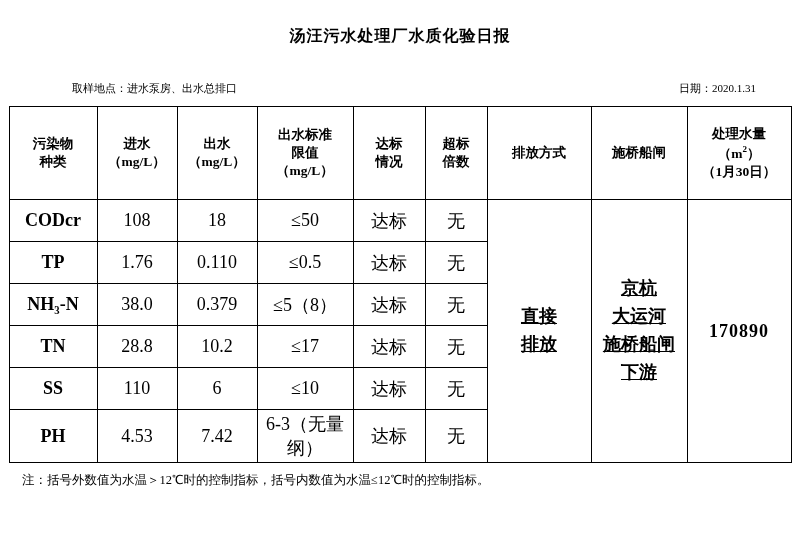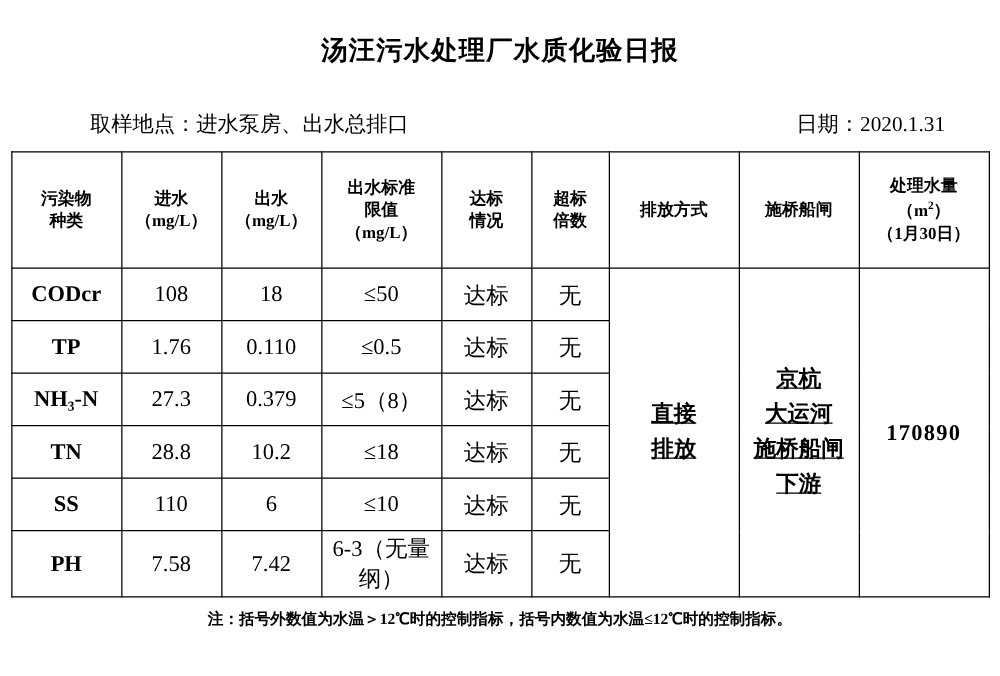--- a/index.html
+++ b/index.html
@@ -15,33 +15,33 @@
     overflow: hidden;
   }
   .page {
     position: relative;
     width: 800px;
     height: 541px;
     box-sizing: border-box;
   }
   .title {
     text-align: center;
-    font-size: 21px;
+    font-size: 16px;
     font-weight: bold;
     letter-spacing: 1px;
     margin-top: 26px;
     margin-bottom: 0;
     font-family: "Liberation Serif", serif;
   }
   .meta-row {
     display: flex;
     justify-content: space-between;
     align-items: baseline;
     margin: 34px 22px 10px 22px;
-    font-size: 17px;
+    font-size: 11px;
     font-family: "Liberation Serif", serif;
   }
   .meta-left {
     padding-left: 50px;
   }
   .meta-right {
     padding-right: 22px;
   }
   table.report {
     border-collapse: collapse;
@@ -80,23 +80,22 @@
     text-decoration: underline;
   }
   td.volume {
     font-weight: bold;
     font-size: 23px;
     letter-spacing: 1px;
   }
   .note {
     margin: 9px 22px 0 22px;
     font-size: 12.5px;
-    text-align: center;
-    font-family: "Liberation Serif", serif;
-    font-weight: bold;
+    text-align: left;
+    font-family: "Liberation Serif", serif;
   }
   .unit-sup {
     font-size: 9px;
     vertical-align: super;
   }
 </style>
 </head>
 <body>
 
 <div class="page">
@@ -185,45 +184,45 @@
       <tr>
         <td class="pollutant">TP</td>
         <td>1.76</td>
         <td>0.110</td>
         <td>≤0.5</td>
         <td>达标</td>
         <td>无</td>
       </tr>
       <tr>
         <td class="pollutant">NH₃-N</td>
-        <td>27.3</td>
+        <td>38.0</td>
         <td>0.379</td>
         <td>≤5（8）</td>
         <td>达标</td>
         <td>无</td>
       </tr>
       <tr>
         <td class="pollutant">TN</td>
         <td>28.8</td>
         <td>10.2</td>
-        <td>≤18</td>
+        <td>≤17</td>
         <td>达标</td>
         <td>无</td>
       </tr>
       <tr>
         <td class="pollutant">SS</td>
         <td>110</td>
         <td>6</td>
         <td>≤10</td>
         <td>达标</td>
         <td>无</td>
       </tr>
       <tr>
         <td class="pollutant">PH</td>
-        <td>7.58</td>
+        <td>4.53</td>
         <td>7.42</td>
         <td class="small">6-3（无量纲）</td>
         <td>达标</td>
         <td>无</td>
       </tr>
     </tbody>
   </table>
 
   <div class="note">注：括号外数值为水温＞12℃时的控制指标，括号内数值为水温≤12℃时的控制指标。</div>
 

